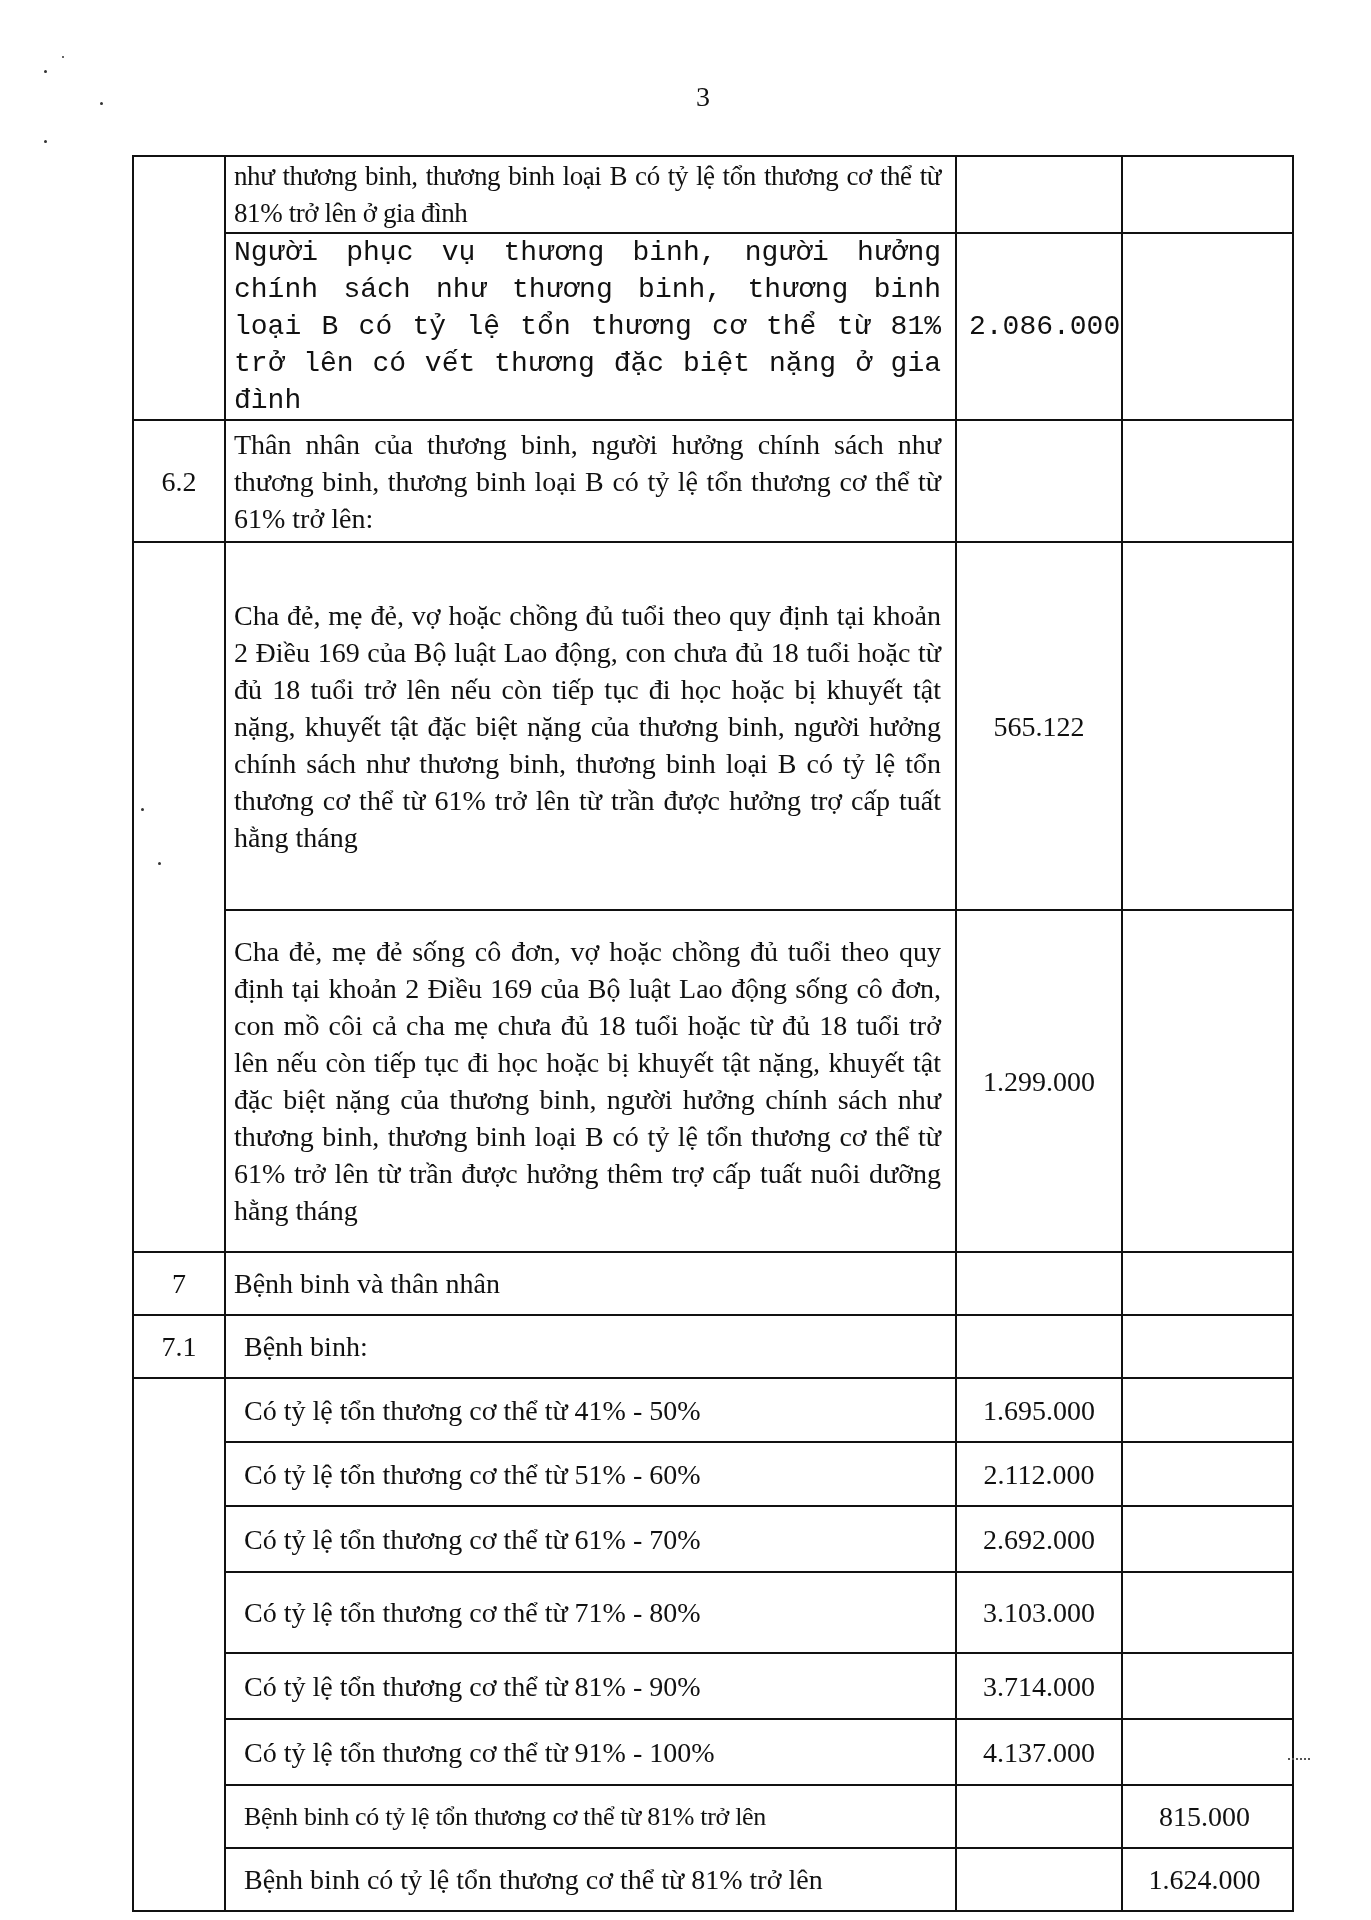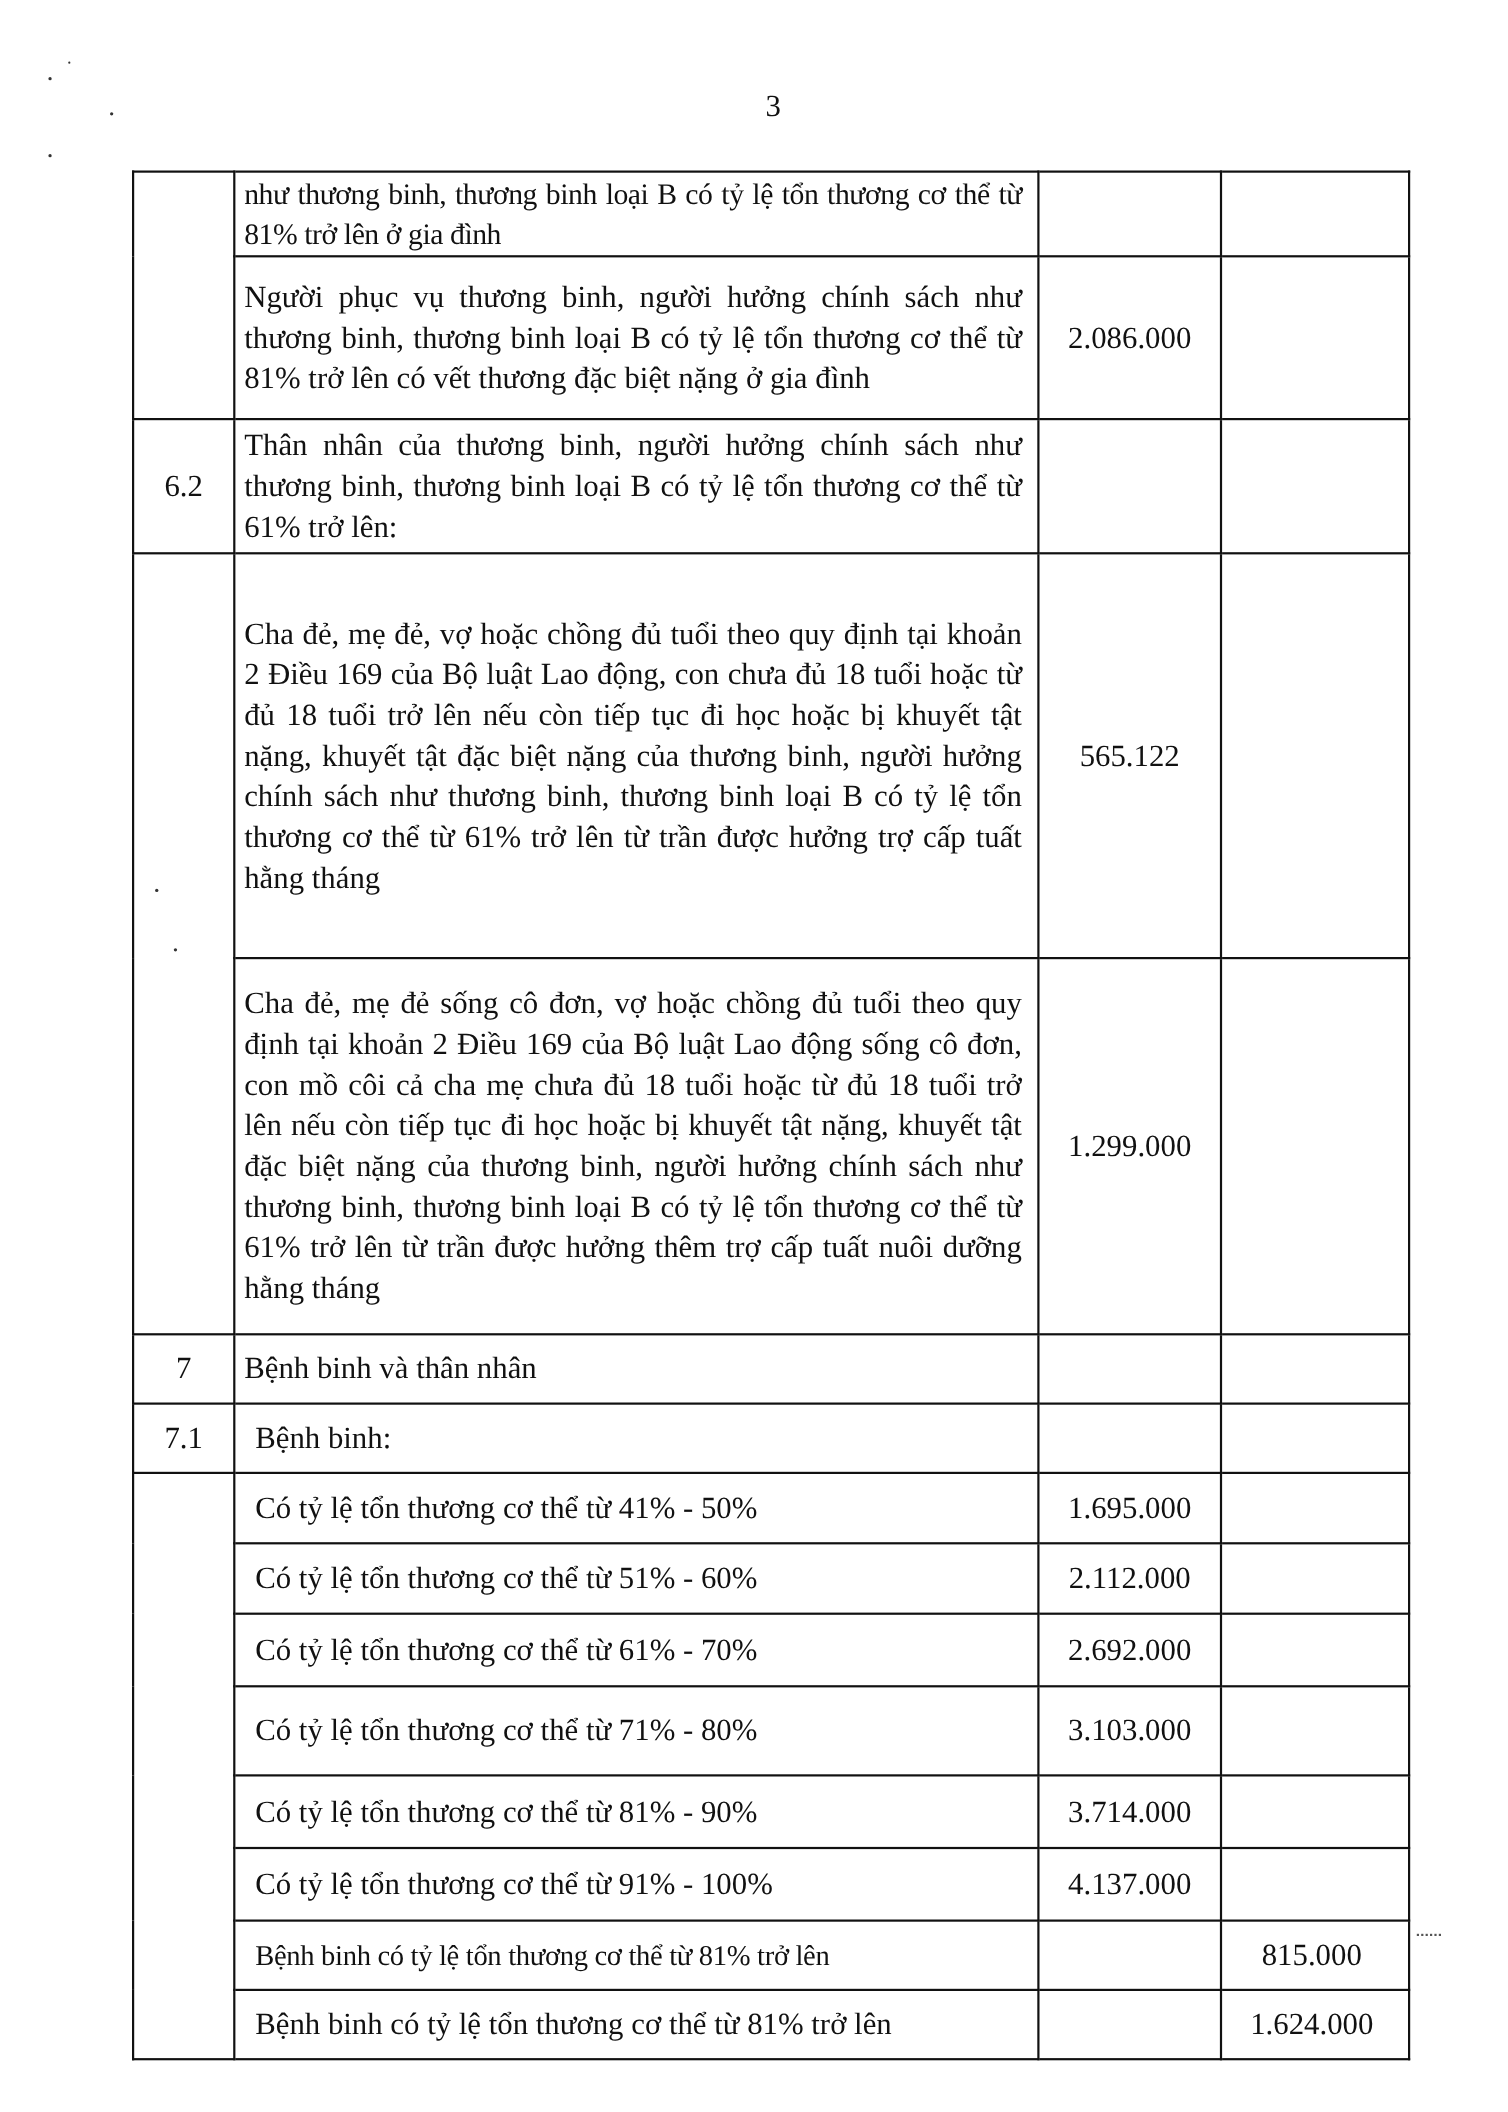--- a/index.html
+++ b/index.html
@@ -6,21 +6,21 @@
   body {
     width: 1371px; height: 1920px; position: relative; overflow: hidden;
     font-family: "Liberation Serif", "DejaVu Serif", serif; color: #111;
   }
   .page-number {
     position: absolute; left: 690px; top: 80px; width: 26px; text-align: center;
     font-size: 28px; line-height: 34px;
   }
   .speck { position: absolute; width: 3px; height: 3px; background: #333; border-radius: 50%; }
   table.doc {
-    position: absolute; left: 120px; top: 155px;
+    position: absolute; left: 132px; top: 155px;
     border-collapse: collapse; table-layout: fixed;
     width: 1160px;
   }
   table.doc td {
     border: 2px solid #111; padding: 12px; vertical-align: middle;
     font-size: 28px; line-height: 37px;
   }
   td.c1 { text-align: center; }
   td.c2 { padding: 0 14px 0 8px !important; text-align: justify; text-align-last: left; }
   td.c3, td.c4 { text-align: center; }
@@ -48,21 +48,21 @@
     <col style="width:166px">
     <col style="width:171px">
   </colgroup>
   <tbody>
     <tr style="height:77px;">
       <td class="c1" rowspan="2"></td>
       <td class="c2 tight">như thương binh, thương binh loại B có tỷ lệ tổn thương cơ thể từ 81% trở lên ở gia đình</td>
       <td class="c3"></td>
       <td class="c4"></td>
     </tr>
-    <tr style="height:148px;">
+    <tr style="height:148px;font-family:Liberation Mono, monospace;">
       <td class="c2">Người phục vụ thương binh, người hưởng chính sách như thương binh, thương binh loại B có tỷ lệ tổn thương cơ thể từ 81% trở lên có vết thương đặc biệt nặng ở gia đình</td>
       <td class="c3">2.086.000</td>
       <td class="c4"></td>
     </tr>
     <tr style="height:122px;">
       <td class="c1">6.2</td>
       <td class="c2">Thân nhân của thương binh, người hưởng chính sách như thương binh, thương binh loại B có tỷ lệ tổn thương cơ thể từ 61% trở lên:</td>
       <td class="c3"></td>
       <td class="c4"></td>
     </tr>

